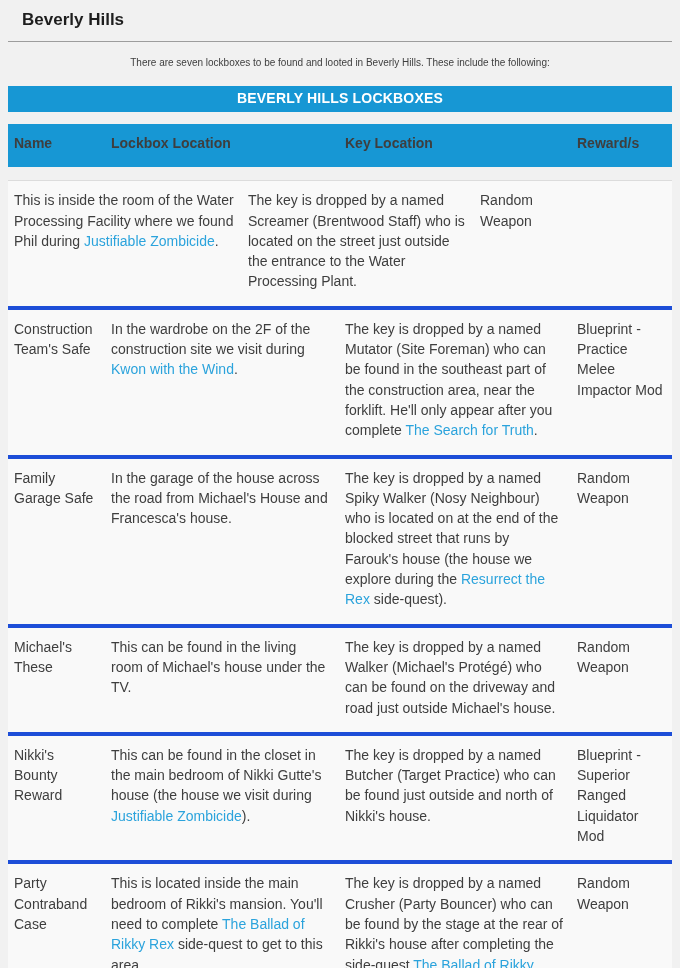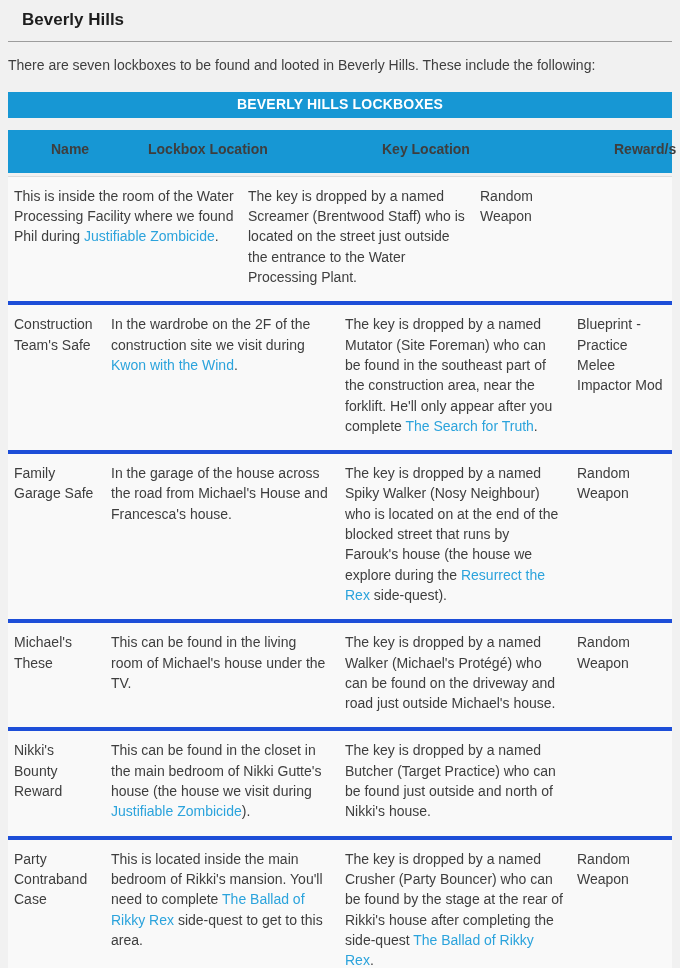--- a/index.html
+++ b/index.html
@@ -15,41 +15,41 @@
     font-weight: bold;
     color: #1e1e1e;
     margin: 1px 0 11px 14px;
   }
   .title-rule {
     border: 0;
     border-top: 1px solid #9d9d9d;
     margin: 0 0 14px 0;
   }
   .intro {
-    font-size: 14px;
+    font-size: 10px;
     color: #3e3e3e;
     line-height: 1.4;
     margin: 0 0 16px 0;
+    text-align: center;
   }
   .lb-table { width: 664px; }
   .lb-title {
     background: #1797d4;
     color: #ffffff;
     font-size: 14px;
     font-weight: bold;
     text-align: center;
     padding: 4px 0 6px 0;
     letter-spacing: 0.2px;
     margin-bottom: 12px;
   }
   .lb-header {
     display: flex;
     background: #1797d4;
-    margin-bottom: 3px;
-    padding-left: 37px;
+    margin-bottom: 13px;
   }
   .hcell {
     color: #ffffff;
     font-size: 14px;
     font-weight: bold;
     padding: 5px 4px 7px 6px;
   }
   .lb-row {
     display: flex;
     background: #f9f9f9;
@@ -109,20 +109,21 @@
         <div class="lb-row">
           <div class="cell col0">Michael's These</div>
           <div class="cell col1">This can be found in the living room of Michael's house under the TV.</div>
           <div class="cell col2">The key is dropped by a named Walker (Michael's Protégé) who can be found on the driveway and road just outside Michael's house.</div>
           <div class="cell col3">Random Weapon</div>
         </div>
         <div class="lb-row">
           <div class="cell col0">Nikki's Bounty Reward</div>
           <div class="cell col1">This can be found in the closet in the main bedroom of Nikki Gutte's house (the house we visit during <a class="qlink">Justifiable Zombicide</a>).</div>
           <div class="cell col2">The key is dropped by a named Butcher (Target Practice) who can be found just outside and north of Nikki's house.</div>
+          <div class="cell col3">Blueprint - Superior Ranged Liquidator Mod</div>
         </div>
         <div class="lb-row">
           <div class="cell col0">Party Contraband Case</div>
           <div class="cell col1">This is located inside the main bedroom of Rikki's mansion. You'll need to complete <a class="qlink">The Ballad of Rikky Rex</a> side-quest to get to this area.</div>
           <div class="cell col2">The key is dropped by a named Crusher (Party Bouncer) who can be found by the stage at the rear of Rikki's house after completing the side-quest <a class="qlink">The Ballad of Rikky Rex</a>.</div>
           <div class="cell col3">Random Weapon</div>
         </div>
       </div>
   </div>
 </div>

